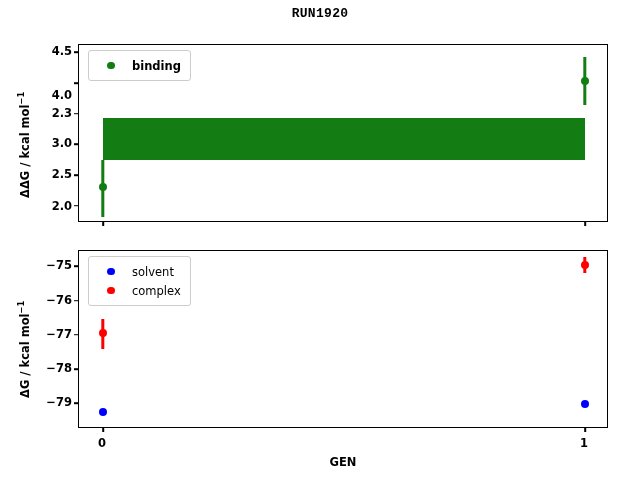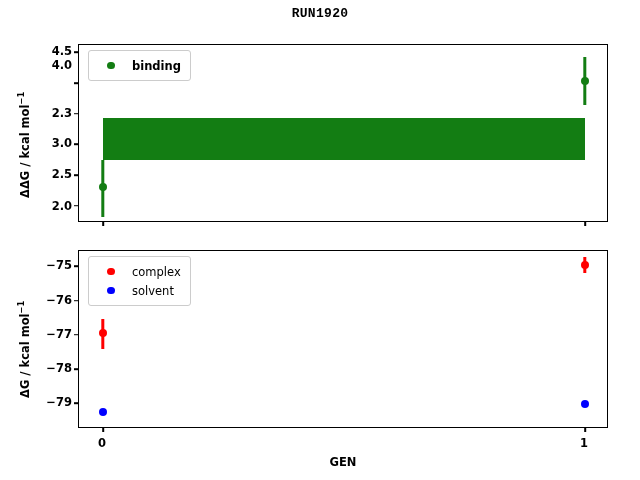--- a/index.html
+++ b/index.html
@@ -97,21 +97,21 @@
 
 <div class="figure">
 
   <div class="fig-title">RUN1920</div>
 
   <div class="ytick-col" id="yticks-top">
       <div class="ytick" style="top: 206px;">2.0</div>
       <div class="ytick" style="top: 174.124px;">2.5</div>
       <div class="ytick" style="top: 143.434px;">3.0</div>
       <div class="ytick" style="top: 112.745px;">2.3</div>
-      <div class="ytick" style="top: 65px;">4.0</div>
+      <div class="ytick" style="top: 95px;">4.0</div>
       <div class="ytick" style="top: 51.3655px; text-align: center;">4.5</div>
     </div>
 
   <div class="ylabel" id="ylabel-top">
     <span>ΔΔG / kcal mol</span><sup>−1</sup>
   </div>
 
   <div class="axes" id="axes-top">
     <div class="plotarea" id="plot-top">
         <div class="band" style="background: rgb(19, 125, 19); top: 73.0414px; height: 42.3517px; left: 24.0909px; width: 481.818px;"></div>
@@ -167,29 +167,29 @@
       <div class="ytick-mark" style="top: 83.8654px;"></div>
       <div class="ytick-mark" style="top: 49.6346px;"></div>
       <div class="ytick-mark" style="top: 15.4038px;"></div>
       <div class="xtick-mark" style="left: 24.0909px;"></div>
       <div class="xtick-mark" style="left: 505.909px;"></div>
     </div>
 
   <div class="legend" id="legend-bottom">
       <div class="legend-row">
         <div class="legend-key">
+          <div class="legend-dot" style="background: rgb(0, 0, 255);"></div>
+        </div>
+        <div class="legend-text">solvent</div>
+      </div>
+      <div class="legend-row">
+        <div class="legend-key">
           <div class="legend-dot" style="background: rgb(255, 0, 0);"></div>
         </div>
         <div class="legend-text">complex</div>
-      </div>
-      <div class="legend-row">
-        <div class="legend-key">
-          <div class="legend-dot" style="background: rgb(0, 0, 255);"></div>
-        </div>
-        <div class="legend-text">solvent</div>
       </div>
     </div>
 
   <div id="xticks-layer">
       <div class="xtick" style="left: 102.091px; top: 436px;">0</div>
       <div class="xtick" style="left: 583.909px; top: 436px;">1</div>
     </div>
   <div class="xlabel">GEN</div>
 
 </div>

